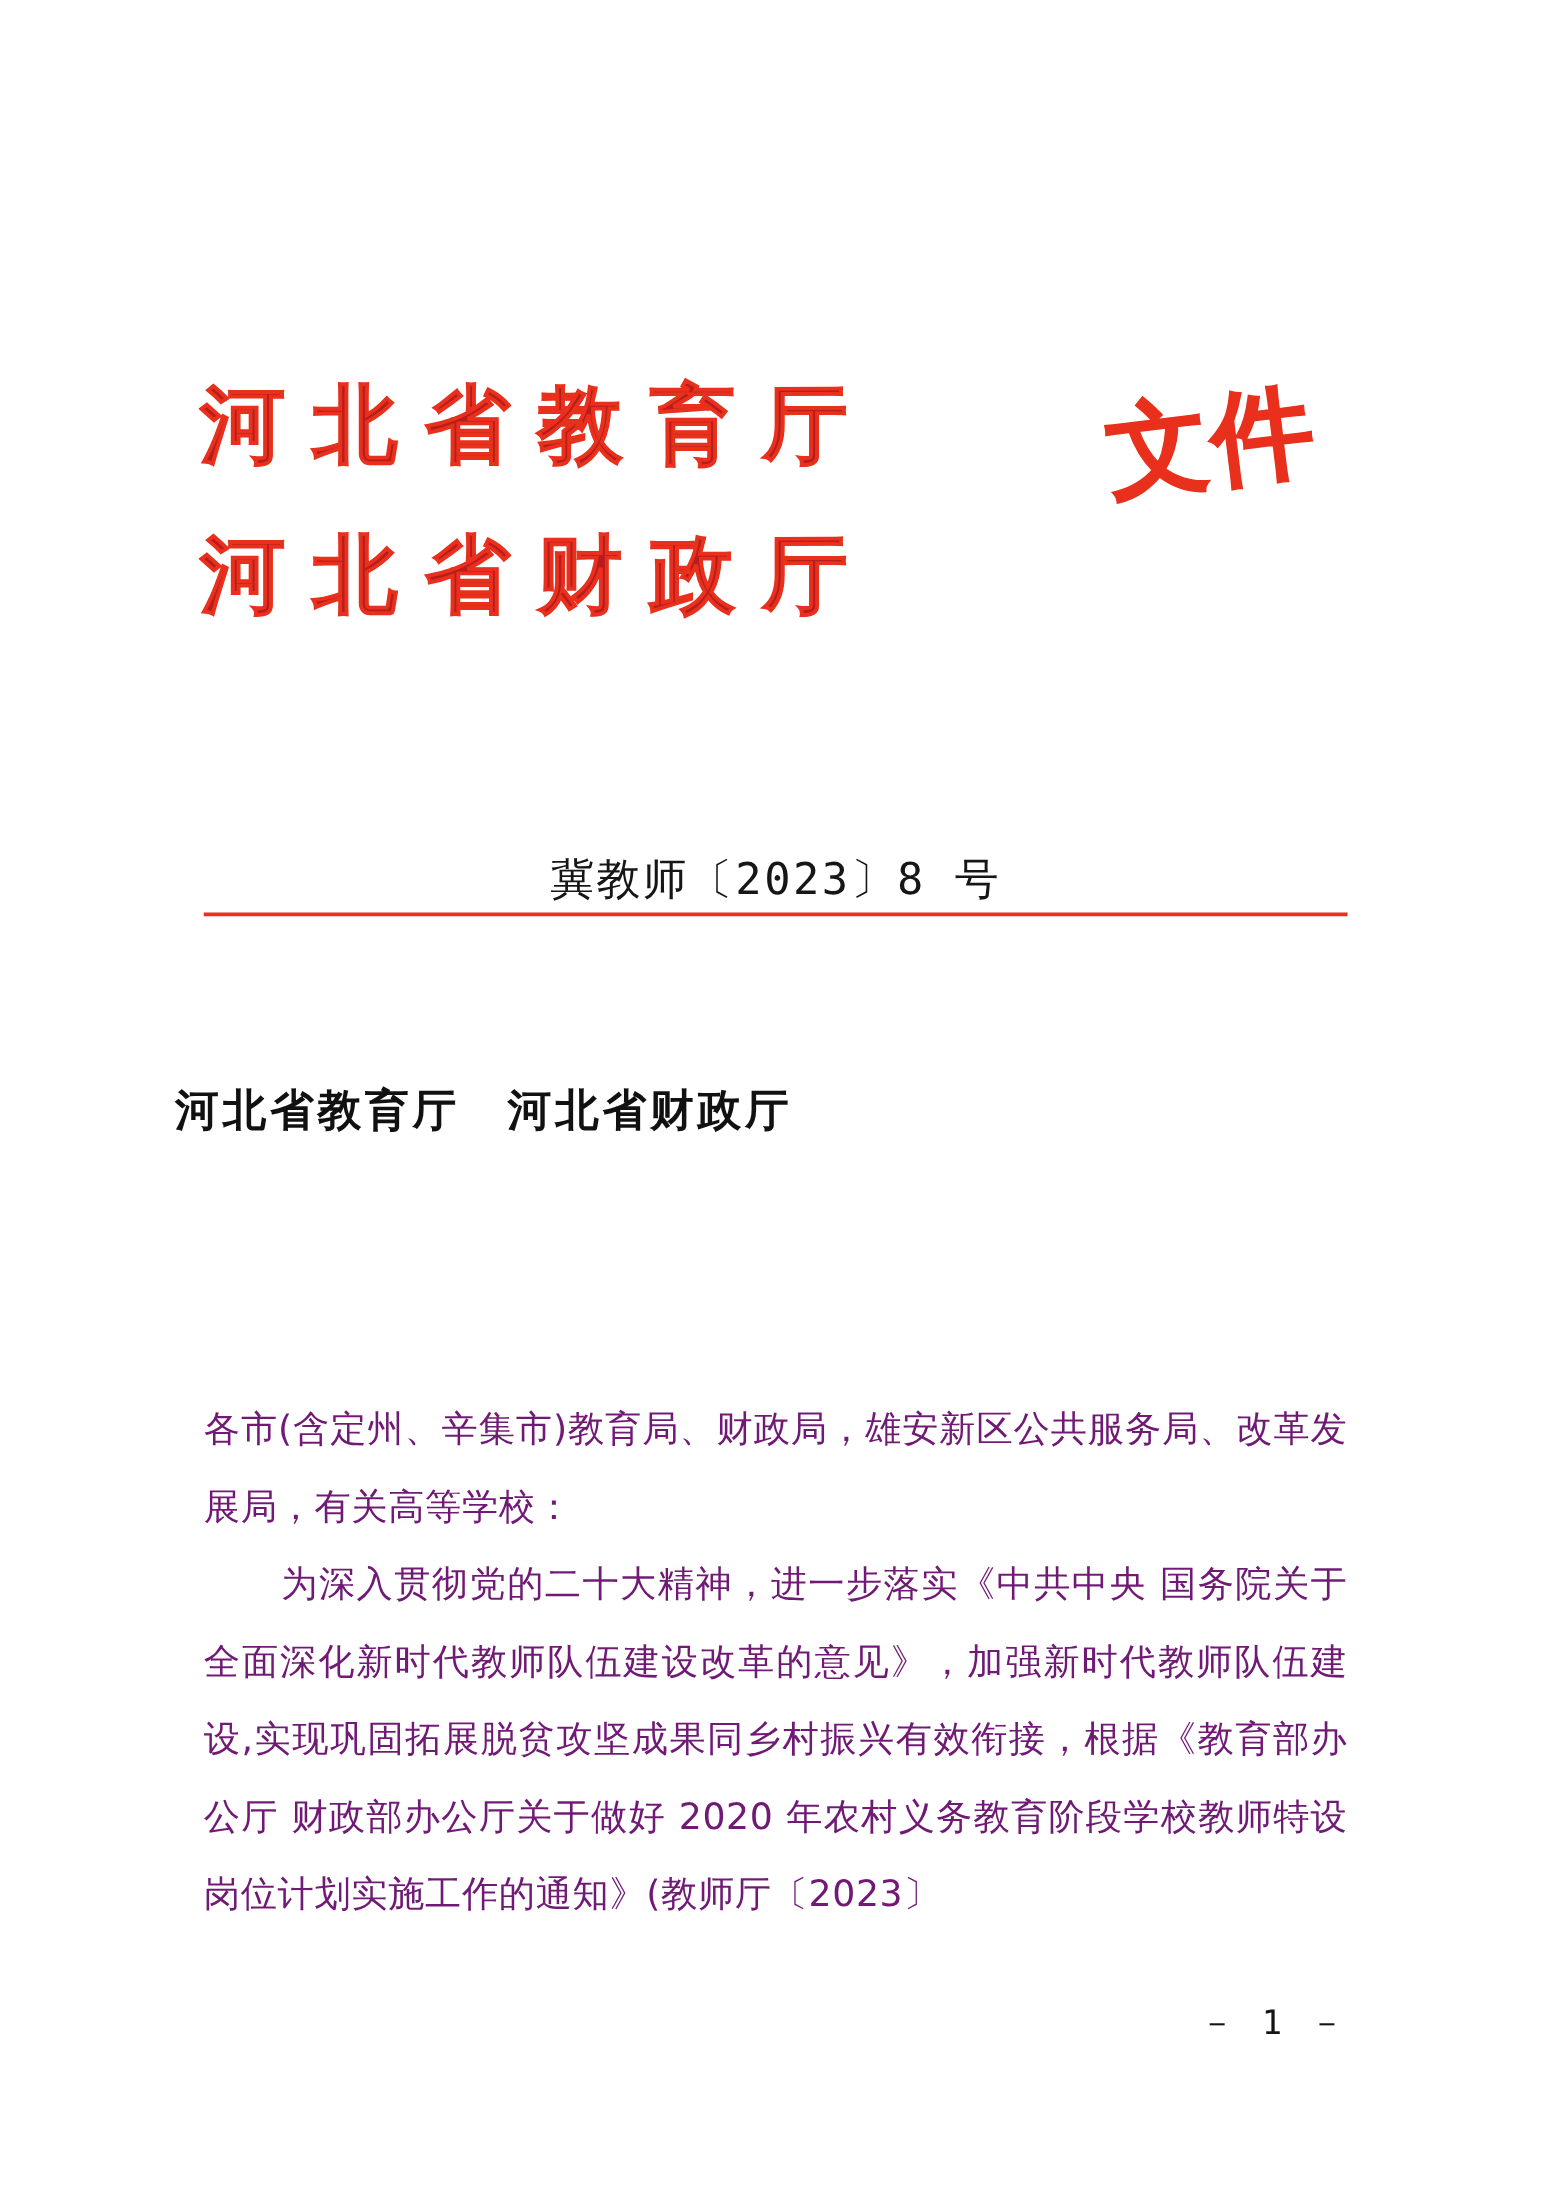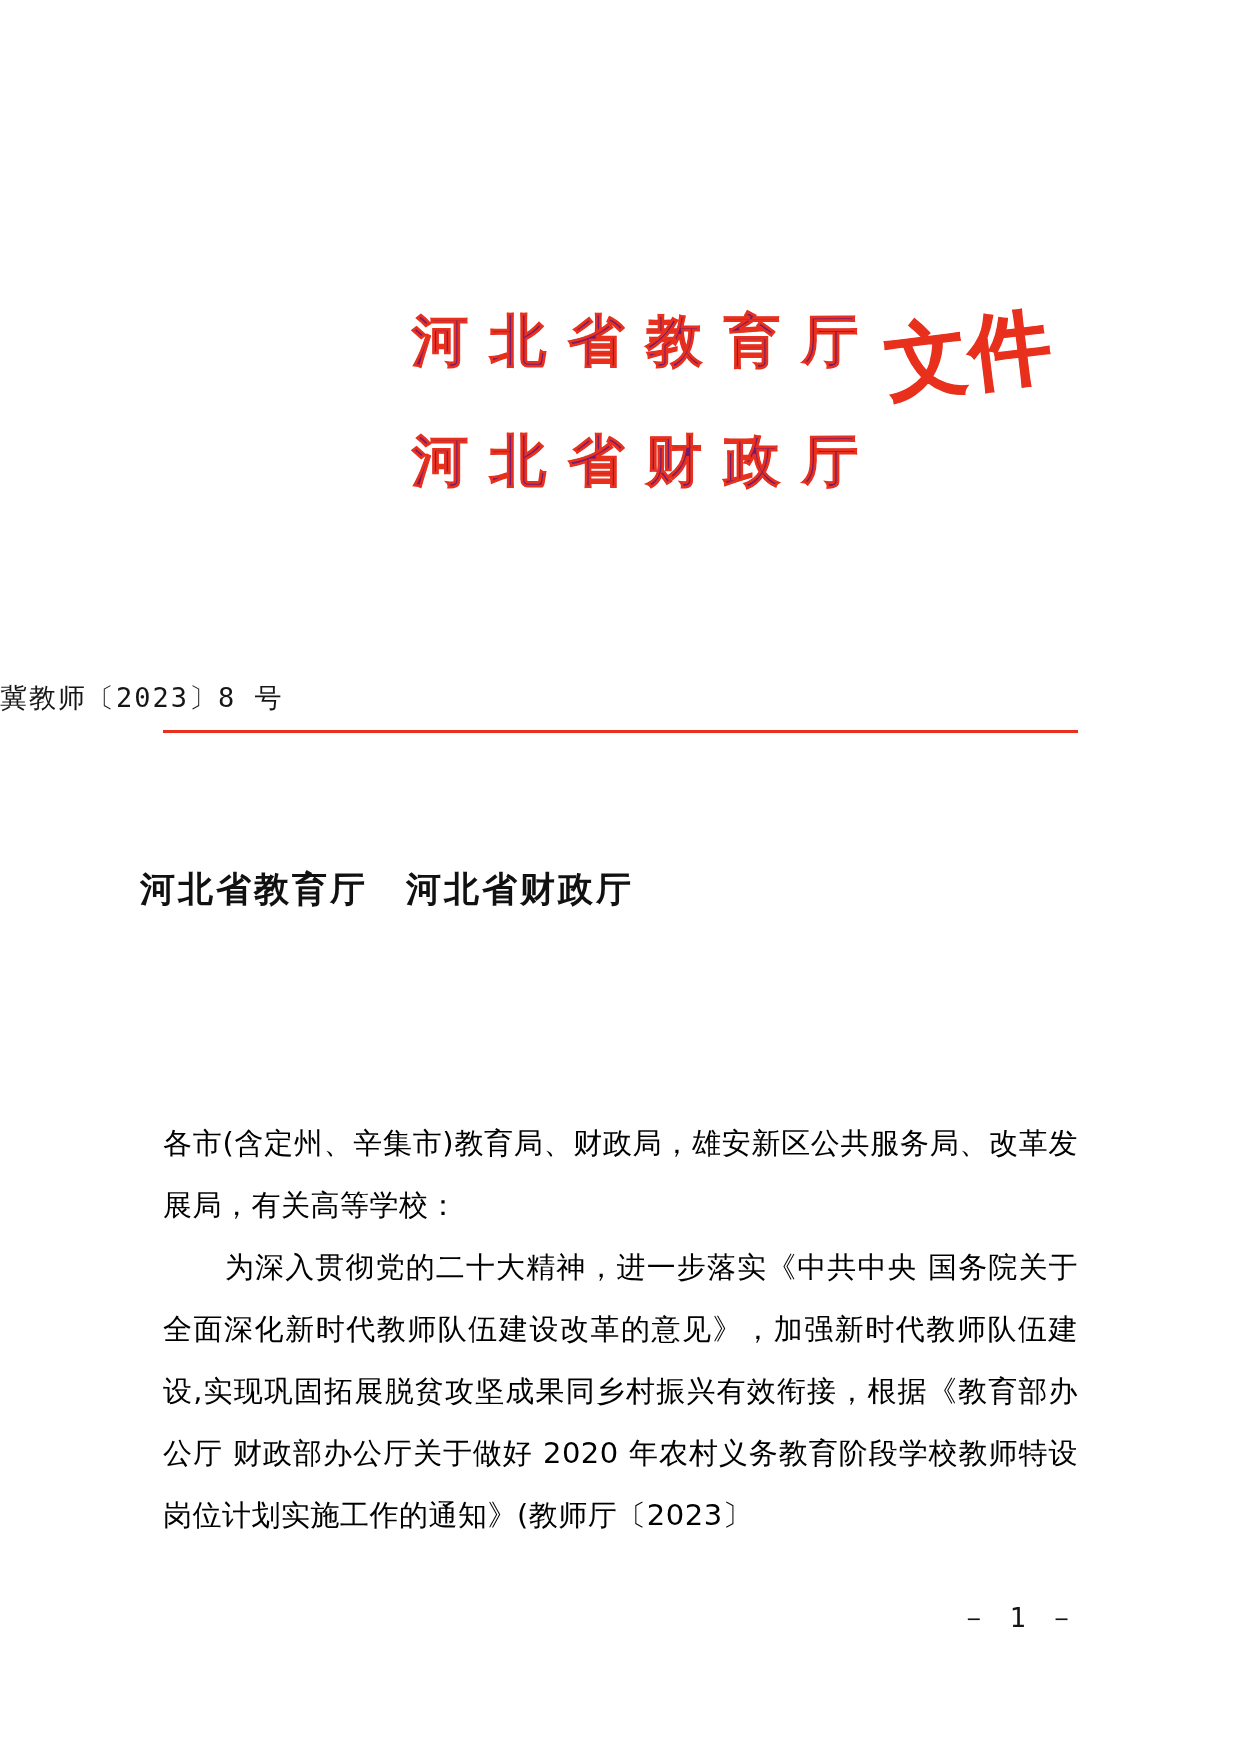--- a/index.html
+++ b/index.html
@@ -26,28 +26,28 @@
     top: 280px;
     height: 250px;
   }
   .lh-lines {
     position: absolute;
     left: 160px;
     top: 0;
     width: 720px;
   }
   .lh-line {
-    color: #701a75;
+    color: #b91c1c;
     font-family: "DejaVu Serif", "Liberation Serif", serif;
     font-weight: bold;
-    font-size: 56px;
+    font-size: 68px;
     line-height: 120px;
     letter-spacing: 22px;
     white-space: nowrap;
-    text-align: right;
+    text-align: left;
     -webkit-text-stroke: 1px #e8301c;
   }
   .lh-doc {
     position: absolute;
     left: 880px;
     top: 38px;
     color: #e8301c;
     font-family: "DejaVu Serif", "Liberation Serif", serif;
     font-weight: bold;
     font-size: 82px;
@@ -58,21 +58,22 @@
     white-space: nowrap;
     -webkit-text-stroke: 1px #e8301c;
   }
 
   
   .docnum {
     position: absolute;
     left: 0;
     right: 0;
     top: 680px;
-    font-size: 27px;
+    text-align: center;
+    font-size: 35px;
     letter-spacing: 2px;
     font-family: "DejaVu Sans Mono", "Liberation Mono", monospace;
     color: #161616;
   }
   .red-rule {
     position: absolute;
     left: 163px;
     width: 915px;
     top: 730px;
     height: 3px;
@@ -97,21 +98,21 @@
 
   
   .body {
     position: absolute;
     left: 163px;
     width: 915px;
     top: 1112px;
     font-family: "DejaVu Sans", "Liberation Sans", sans-serif;
     font-size: 29px;
     line-height: 62px;
-    color: #000000;
+    color: #701a75;
     letter-spacing: 0.5px;
   }
   .body p {
     margin: 0;
     text-align: justify;
     text-justify: inter-ideograph;
   }
   .body p.indent { text-indent: 62px; }
 
   

